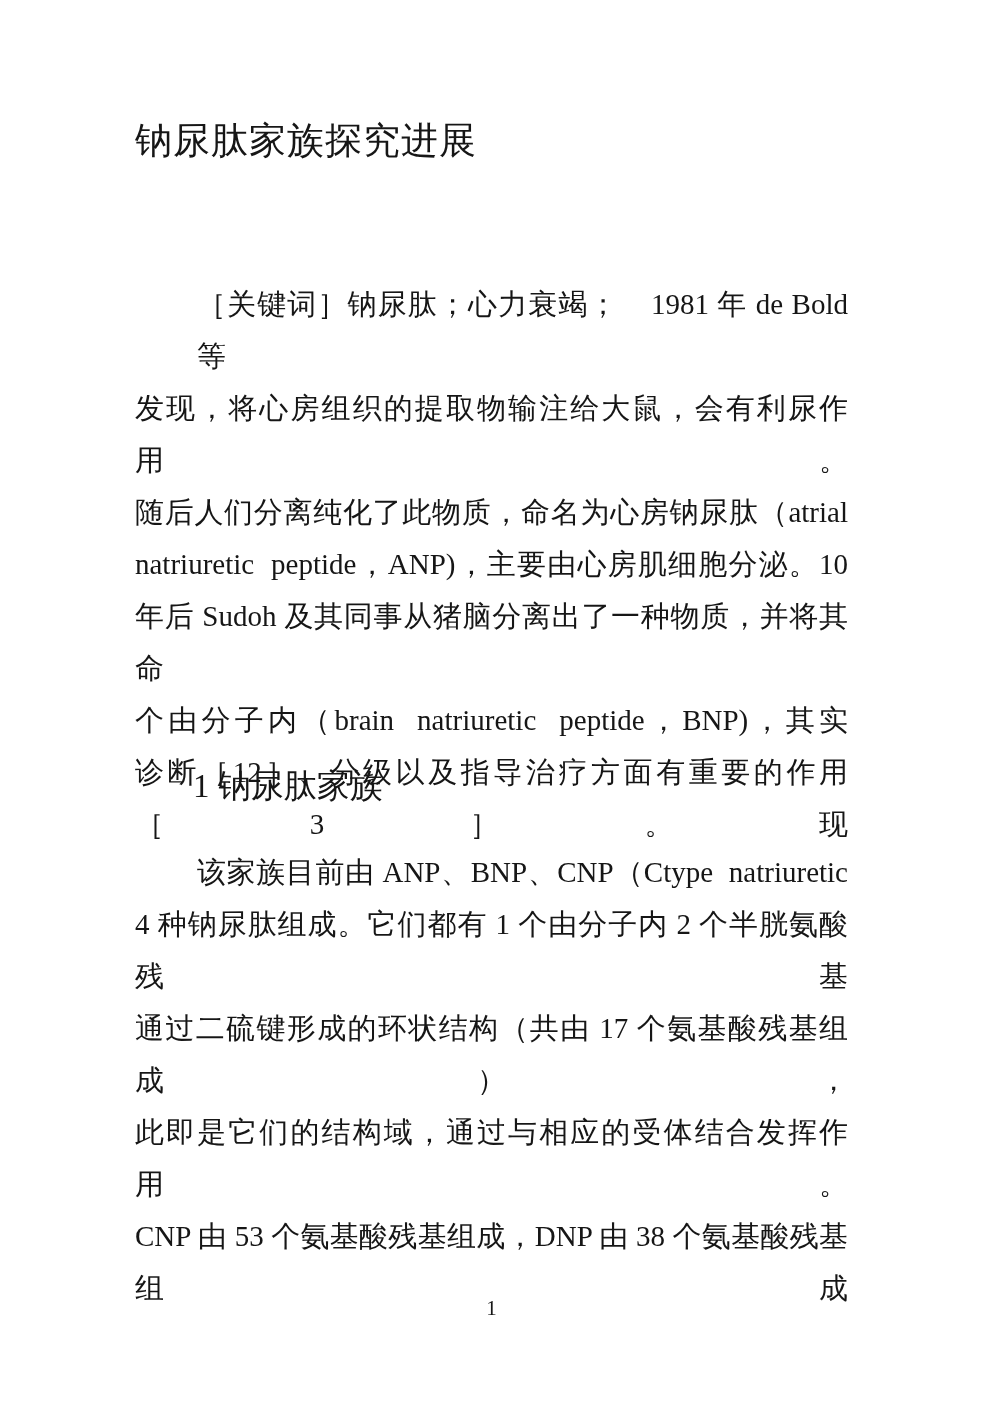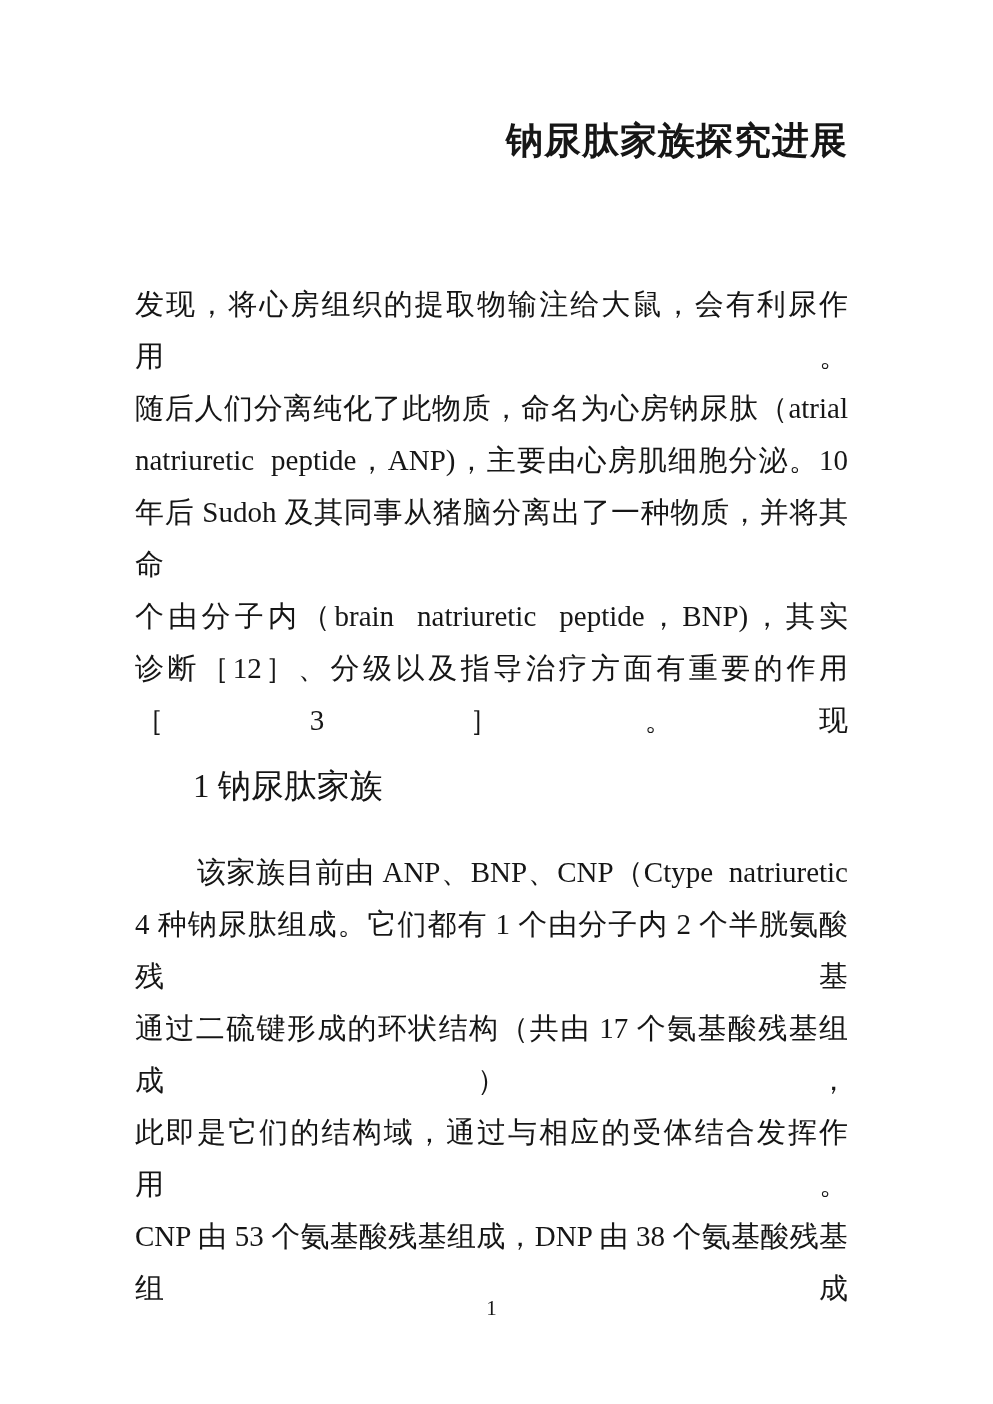--- a/index.html
+++ b/index.html
@@ -16,23 +16,23 @@
     font-family: "Liberation Serif", "DejaVu Serif", serif;
     overflow: hidden;
   }
   .doc-title {
     position: absolute;
     top: 116px;
     left: 135px;
     width: 713px;
     margin: 0;
     font-size: 37px;
-    font-weight: 700;
+    font-weight: 400;
     line-height: 50px;
-    text-align: right;
+    text-align: left;
     letter-spacing: 1px;
     white-space: pre;
   }
   .para {
     position: absolute;
     left: 135px;
     width: 713px;
   }
   .para1 { top: 278px; }
   .para2 { top: 846px; }
@@ -70,20 +70,21 @@
   }
 </style>
 </head>
 <body>
 
 <div class="page">
 
   <h1 class="doc-title">钠尿肽家族探究进展</h1>
 
   <div class="para para1">
+    <div class="line indent">［关键词］钠尿肽；心力衰竭；    1981 年 de Bold 等</div>
     <div class="line">发现，将心房组织的提取物输注给大鼠，会有利尿作用。</div>
     <div class="line">随后人们分离纯化了此物质，命名为心房钠尿肽（atrial</div>
     <div class="line">natriuretic  peptide，ANP)，主要由心房肌细胞分泌。10</div>
     <div class="line">年后 Sudoh 及其同事从猪脑分离出了一种物质，并将其命</div>
     <div class="line">个由分子内（brain  natriuretic  peptide，BNP)，其实</div>
     <div class="line">诊断［12］、分级以及指导治疗方面有重要的作用［3］。现</div>
   </div>
 
   <div class="section-heading">1 钠尿肽家族</div>
 

